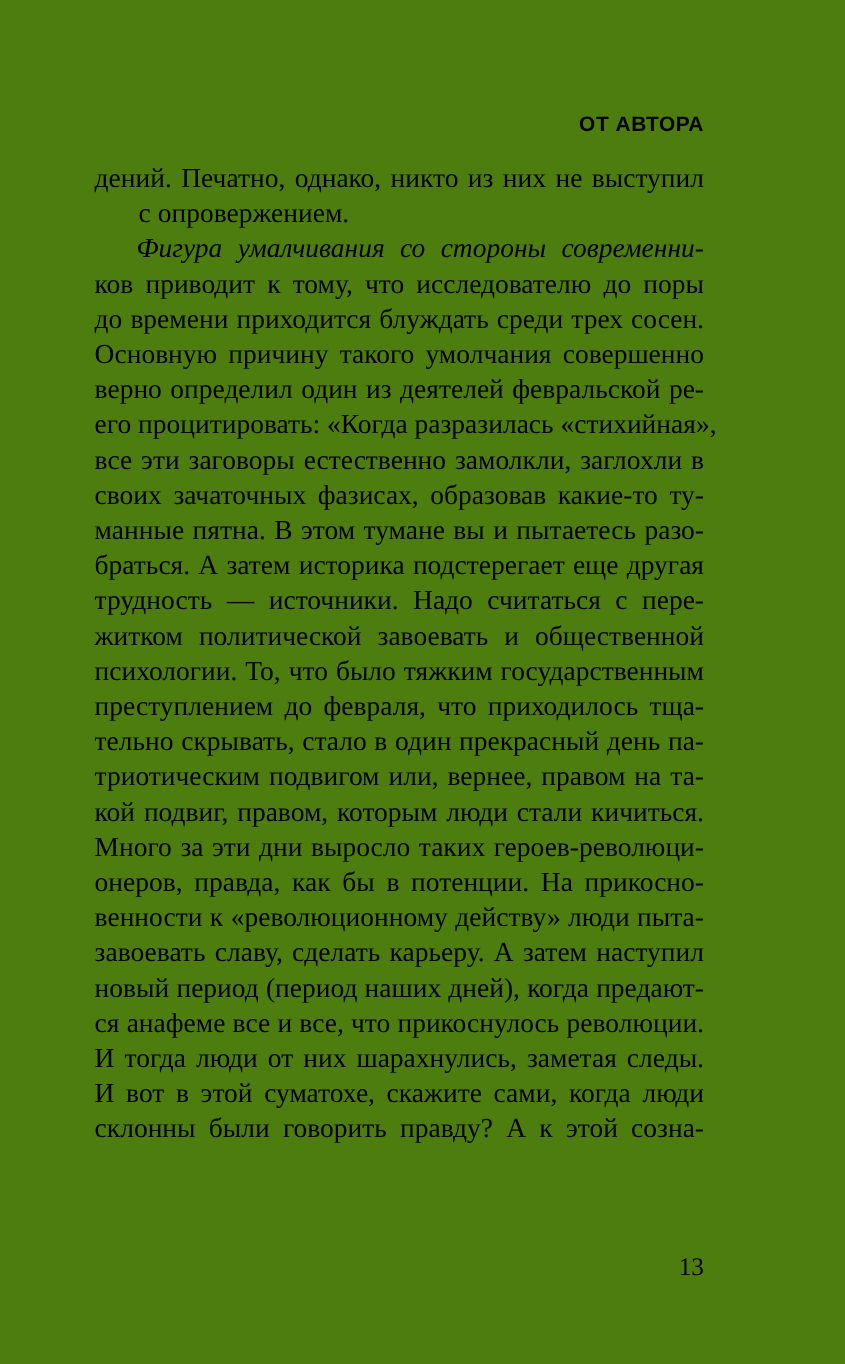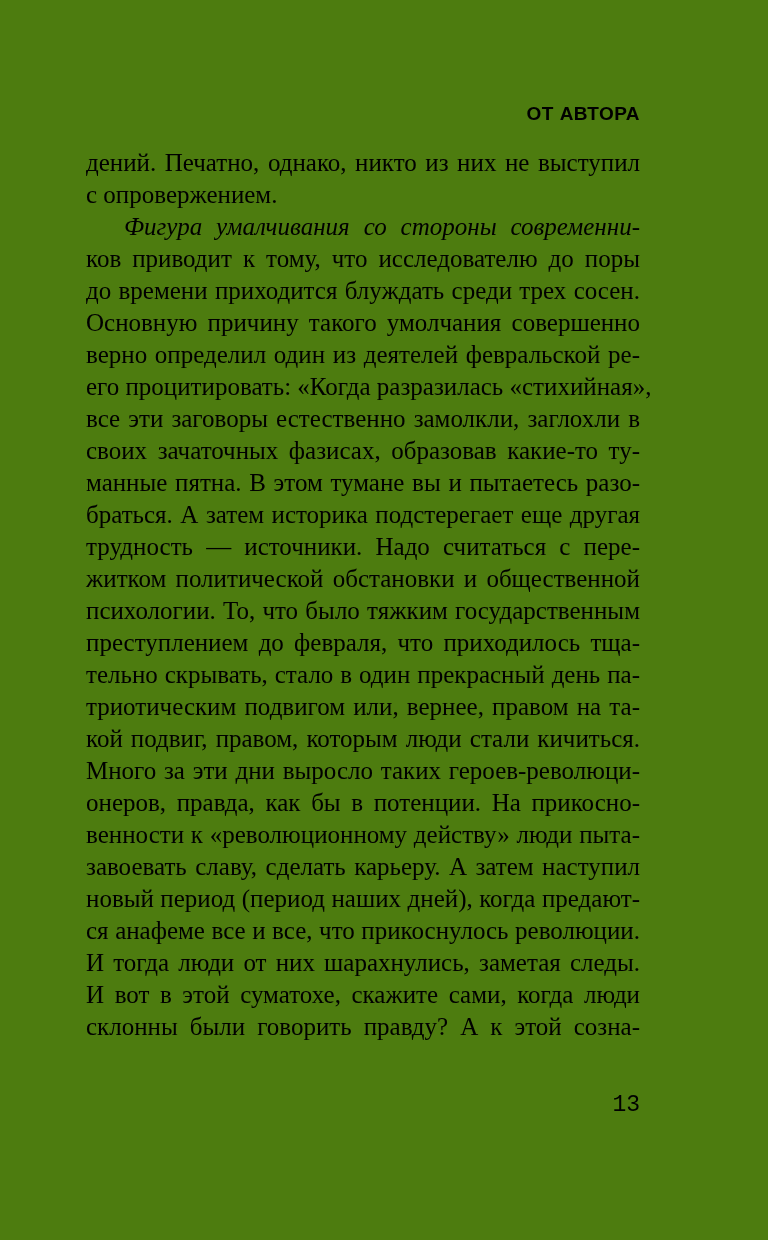--- a/index.html
+++ b/index.html
@@ -37,30 +37,31 @@
   .text-line {
     height: 32px;
     line-height: 32px;
     text-align: justify;
     text-align-last: justify;
     white-space: nowrap;
   }
   .text-line.no-justify {
     text-align: right;
     text-align-last: left;
+    margin-left: 40px;
   }
   .text-line.indent {
     text-indent: 38px;
     font-style: italic;
   }
   .page-number {
     position: absolute;
-    top: 1092px;
+    top: 1139px;
     right: 128px;
-    font-family: Liberation Mono, monospace;
+    font-family: Liberation Serif, serif;
     font-size: 23px;
     line-height: 26px;
     color: #000000;
   }
 </style>
 </head>
 <body>
 
 <div class="page">
   <div class="running-head">ОТ АВТОРА</div>
@@ -72,21 +73,21 @@
       <div class="text-line">ков приводит к тому, что исследователю до поры</div>
       <div class="text-line">до времени приходится блуждать среди трех сосен.</div>
       <div class="text-line">Основную причину такого умолчания совершенно</div>
       <div class="text-line">верно определил один из деятелей февральской ре-</div>
       <div class="text-line">его процитировать: «Когда разразилась «стихийная»,</div>
       <div class="text-line">все эти заговоры естественно замолкли, заглохли в</div>
       <div class="text-line">своих зачаточных фазисах, образовав какие-то ту-</div>
       <div class="text-line">манные пятна. В этом тумане вы и пытаетесь разо-</div>
       <div class="text-line">браться. А затем историка подстерегает еще другая</div>
       <div class="text-line">трудность — источники. Надо считаться с пере-</div>
-      <div class="text-line">житком политической обстановки и общественной</div>
+      <div class="text-line">житком политической завоевать и общественной</div>
       <div class="text-line">психологии. То, что было тяжким государственным</div>
       <div class="text-line">преступлением до февраля, что приходилось тща-</div>
       <div class="text-line">тельно скрывать, стало в один прекрасный день па-</div>
       <div class="text-line">триотическим подвигом или, вернее, правом на та-</div>
       <div class="text-line">кой подвиг, правом, которым люди стали кичиться.</div>
       <div class="text-line">Много за эти дни выросло таких героев-революци-</div>
       <div class="text-line">онеров, правда, как бы в потенции. На прикосно-</div>
       <div class="text-line">венности к «революционному действу» люди пыта-</div>
       <div class="text-line">завоевать славу, сделать карьеру. А затем наступил</div>
       <div class="text-line">новый период (период наших дней), когда предают-</div>

